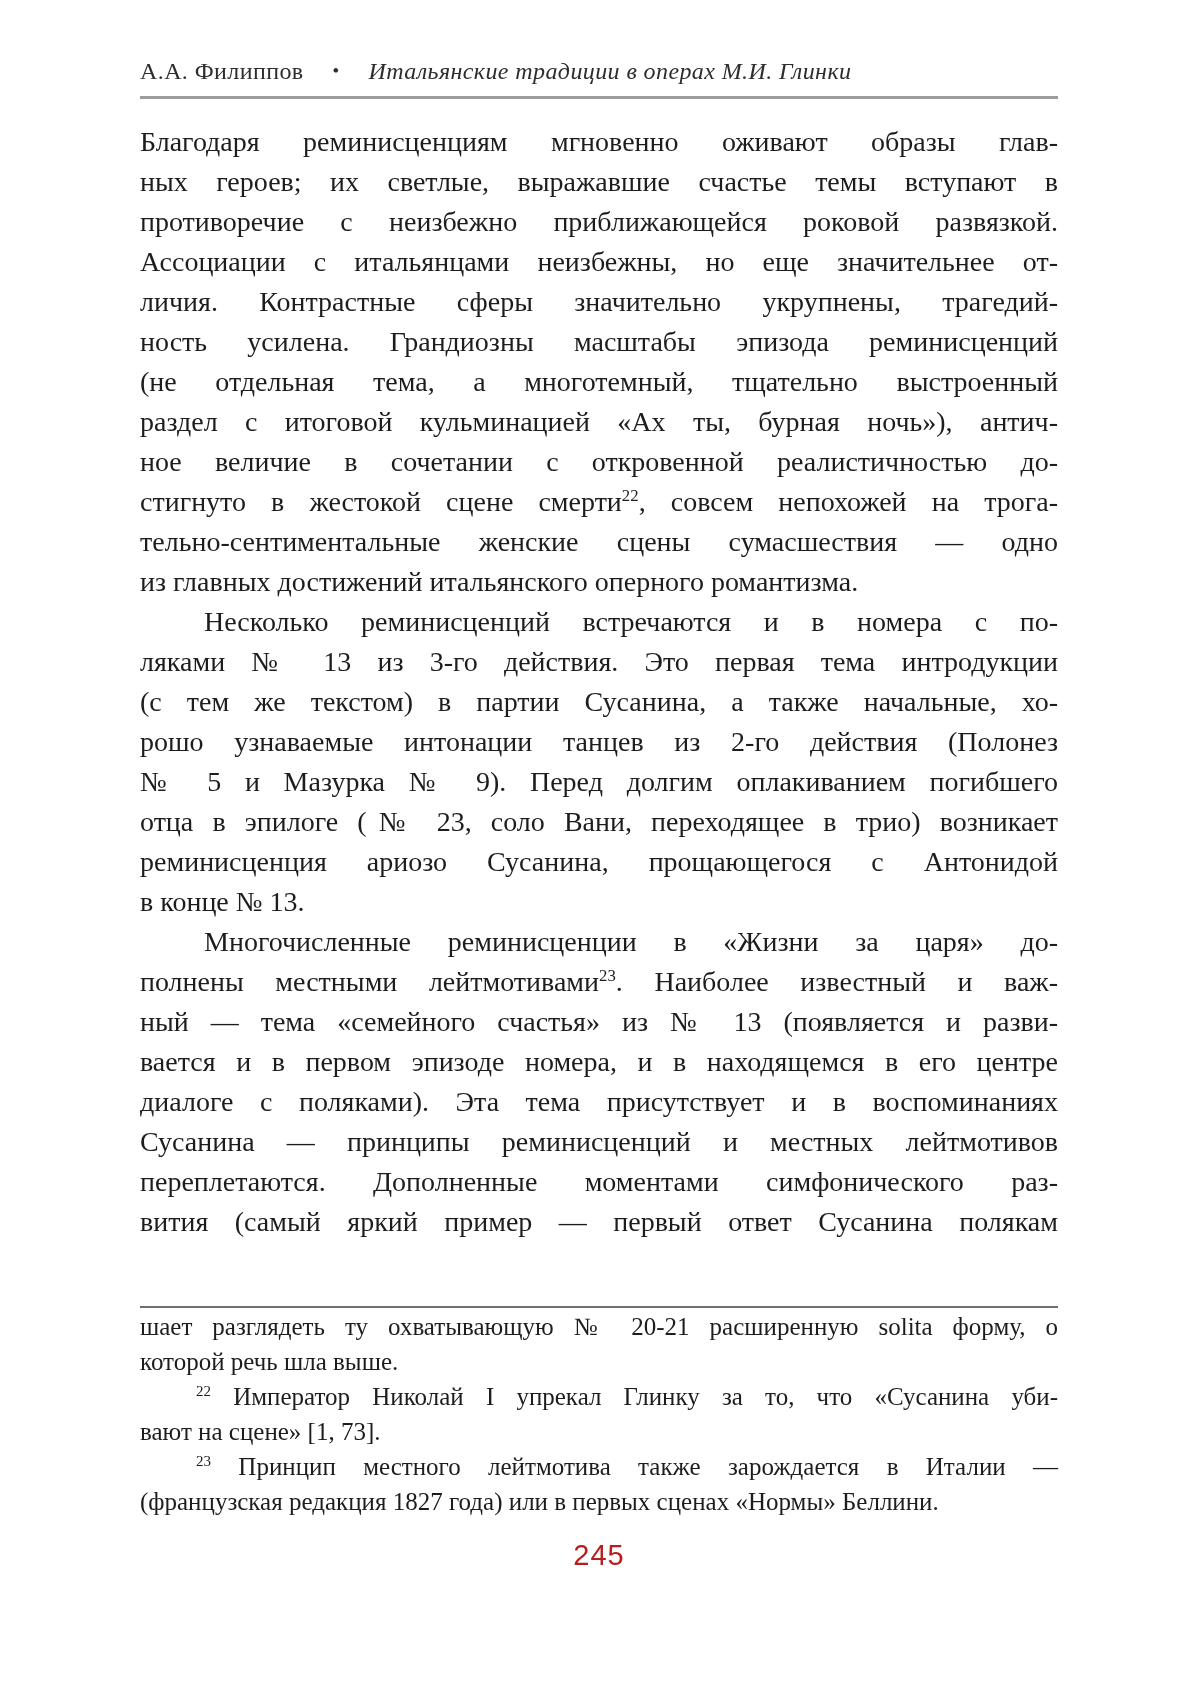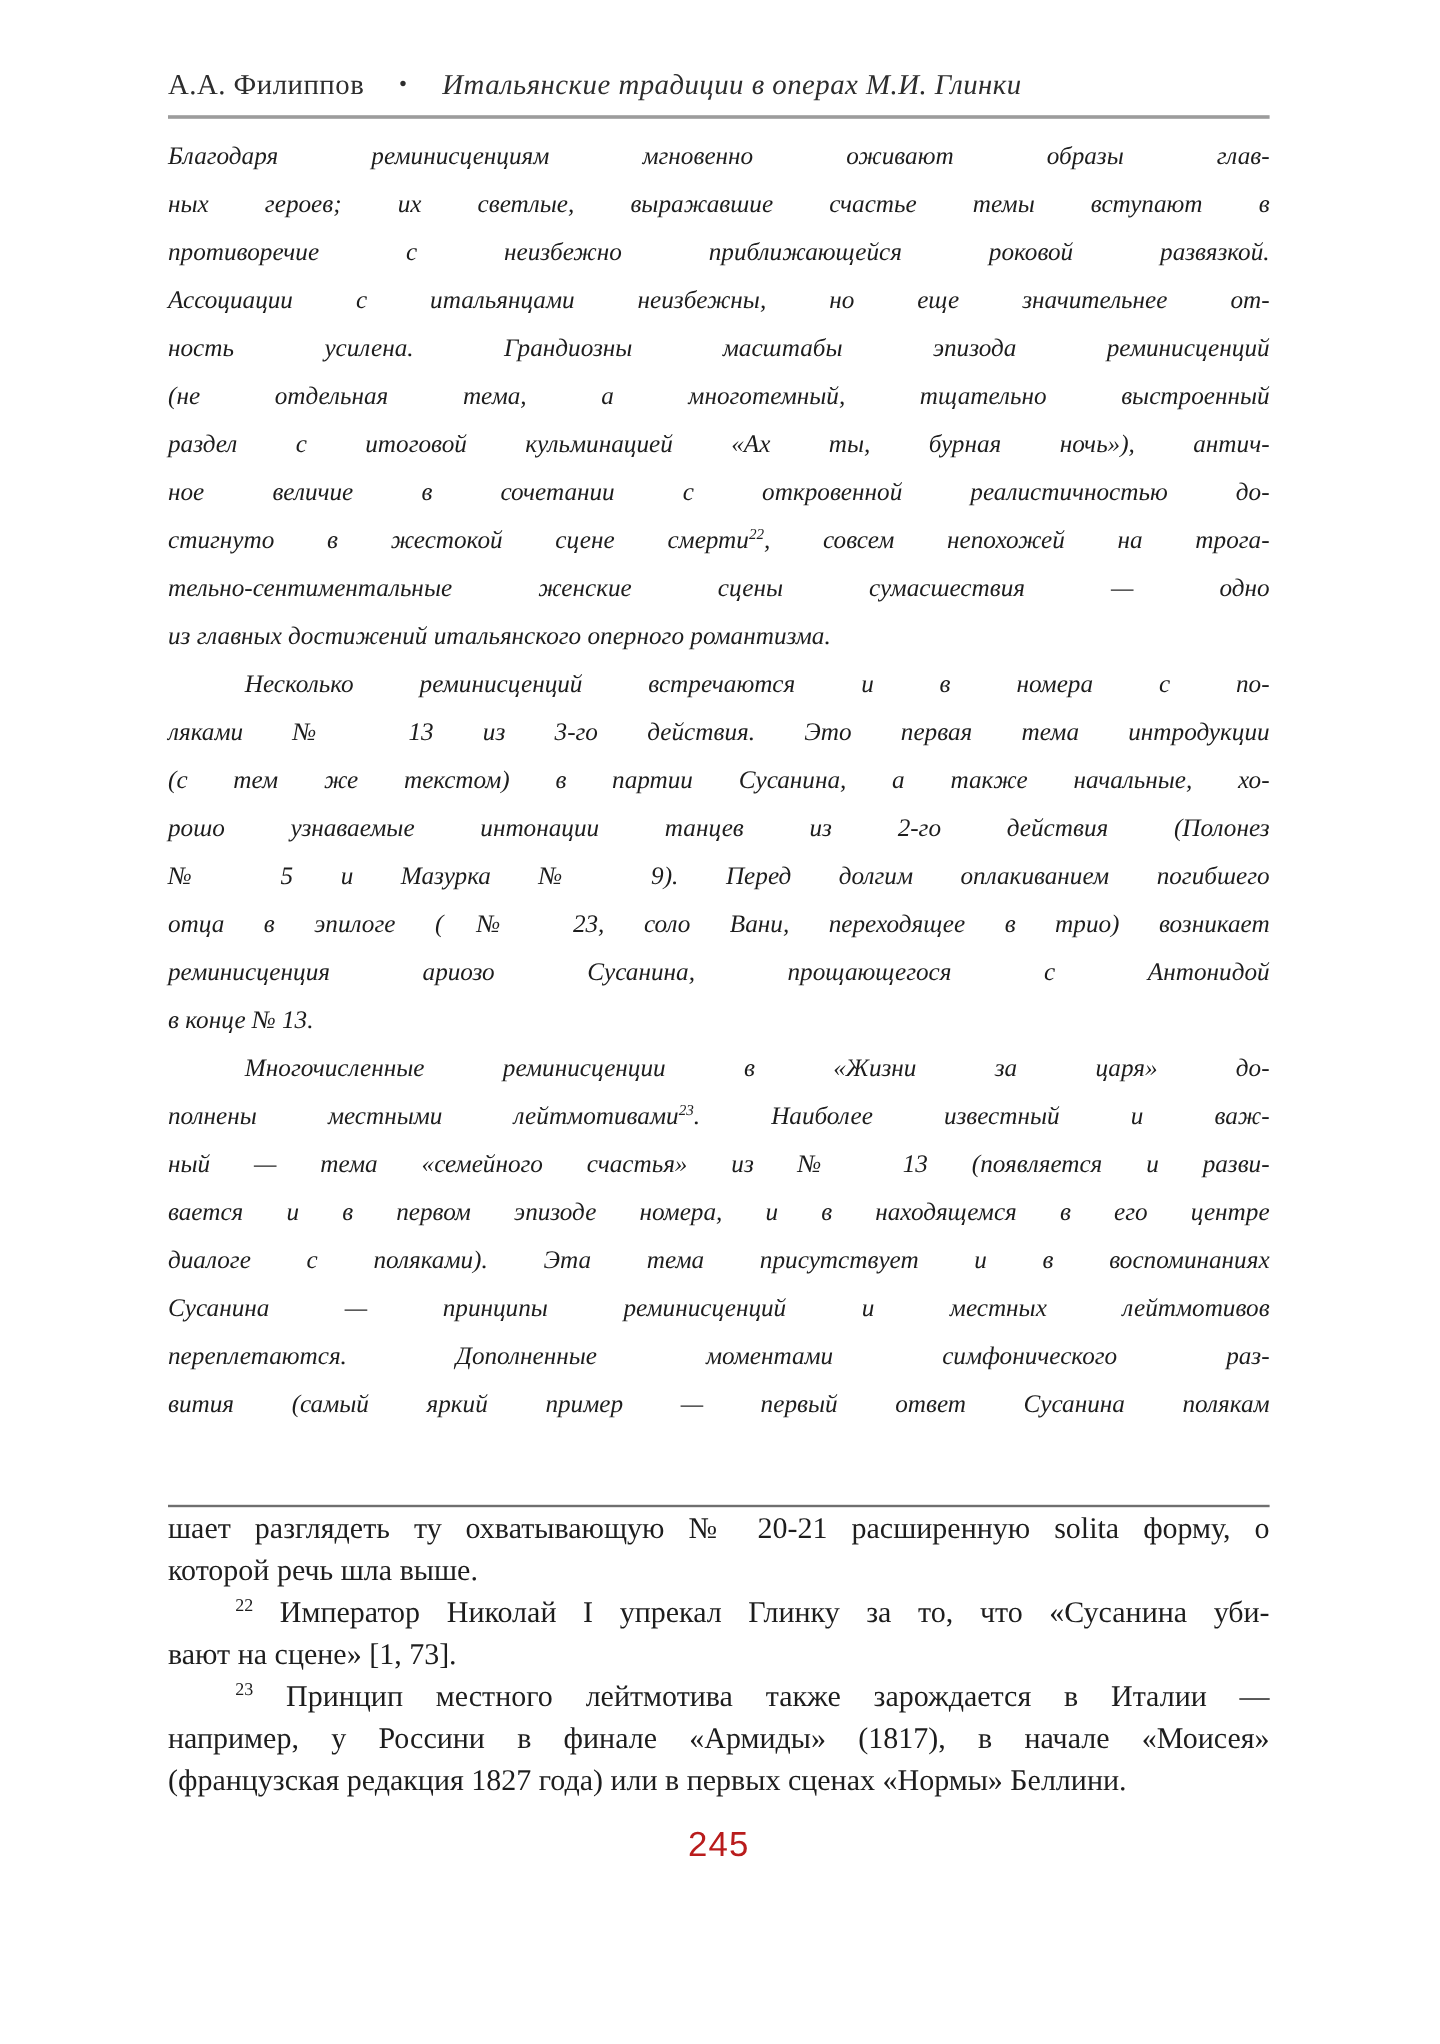--- a/index.html
+++ b/index.html
@@ -25,23 +25,22 @@
   }
   .header-author { font-style: normal; }
   .header-sep { font-size: 19px; position: relative; top: -2px; color: #2d2d2d; }
   .header-title { font-style: italic; }
   .header-rule {
     height: 3px;
     background: #9c9c9c;
     margin-top: 11px;
   }
   .body-text {
-    margin-top: 11px;
-    font-size: 21px;
-    font-style: italic;
+    margin-top: 23px;
+    font-size: 28px;
   }
   .body-text .line {
     line-height: 40px;
     text-align: justify;
     text-align-last: justify;
     text-justify: inter-word;
   }
   .line.no-just { text-align-last: left; }
   .line.indent { text-indent: 64px; }
   sup.fn-marker {
@@ -88,20 +87,21 @@
   </div>
 
   <div class="header-rule"></div>
 
   <div class="body-text" id="body-text">
       <div>
         <div class="line"><span>Благодаря реминисценциям мгновенно оживают образы глав-</span></div>
         <div class="line"><span>ных героев; их светлые, выражавшие счастье темы вступают в</span></div>
         <div class="line"><span>противоречие с неизбежно приближающейся роковой развязкой.</span></div>
         <div class="line"><span>Ассоциации с итальянцами неизбежны, но еще значительнее от-</span></div>
+        <div class="line"><span>личия. Контрастные сферы значительно укрупнены, трагедий-</span></div>
         <div class="line"><span>ность усилена. Грандиозны масштабы эпизода реминисценций</span></div>
         <div class="line"><span>(не отдельная тема, а многотемный, тщательно выстроенный</span></div>
         <div class="line"><span>раздел с итоговой кульминацией «Ах ты, бурная ночь»), антич-</span></div>
         <div class="line"><span>ное величие в сочетании с откровенной реалистичностью до-</span></div>
         <div class="line"><span>стигнуто в жестокой сцене смерти</span><sup class="fn-marker">22</sup><span>, совсем непохожей на трога-</span></div>
         <div class="line"><span>тельно-сентиментальные женские сцены сумасшествия — одно</span></div>
         <div class="line no-just"><span>из главных достижений итальянского оперного романтизма.</span></div>
       </div>
       <div>
         <div class="line indent"><span>Несколько реминисценций встречаются и в номера с по-</span></div>
@@ -131,20 +131,19 @@
       <div>
         <div class="line"><span>шает разглядеть ту охватывающую № 20-21 расширенную solita форму, о</span></div>
         <div class="line no-just"><span>которой речь шла выше.</span></div>
       </div>
       <div>
         <div class="line indent"><sup class="fn-marker">22</sup><span> Император Николай I упрекал Глинку за то, что «Сусанина уби-</span></div>
         <div class="line no-just"><span>вают на сцене» [1, 73].</span></div>
       </div>
       <div>
         <div class="line indent"><sup class="fn-marker">23</sup><span> Принцип местного лейтмотива также зарождается в Италии —</span></div>
-        <div class="line"><span>например, у Россини в финале «Армиды» (1817), в начале «Моисея»</span></div>
         <div class="line no-just"><span>(французская редакция 1827 года) или в первых сценах «Нормы» Беллини.</span></div>
       </div>
     </div>
 
   <div class="page-number">245</div>
 
 </div>
 
 </body></html>

